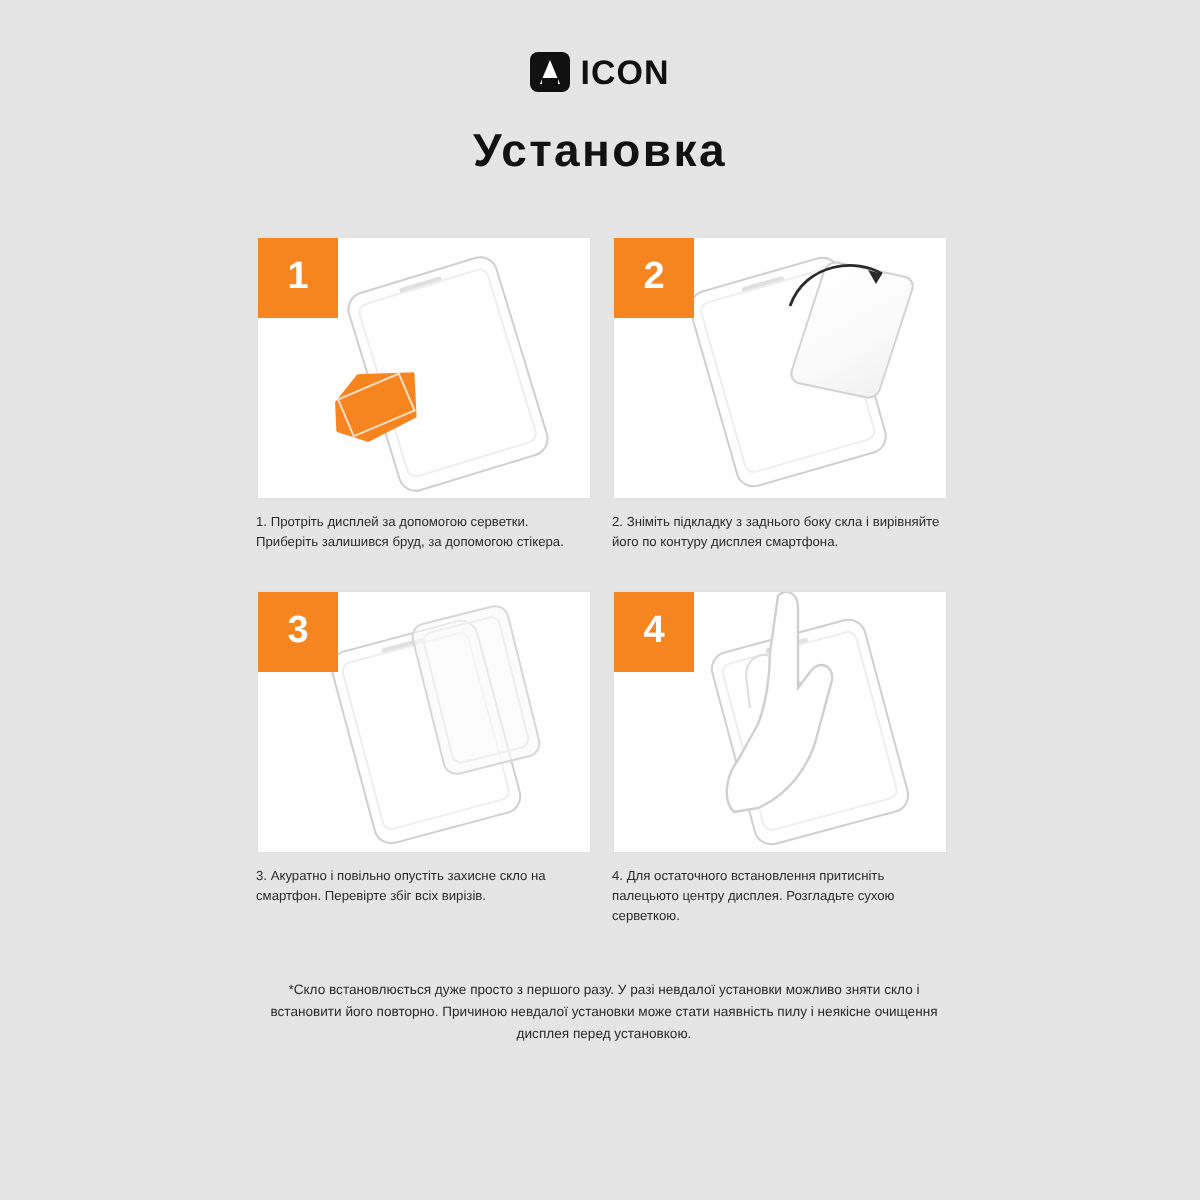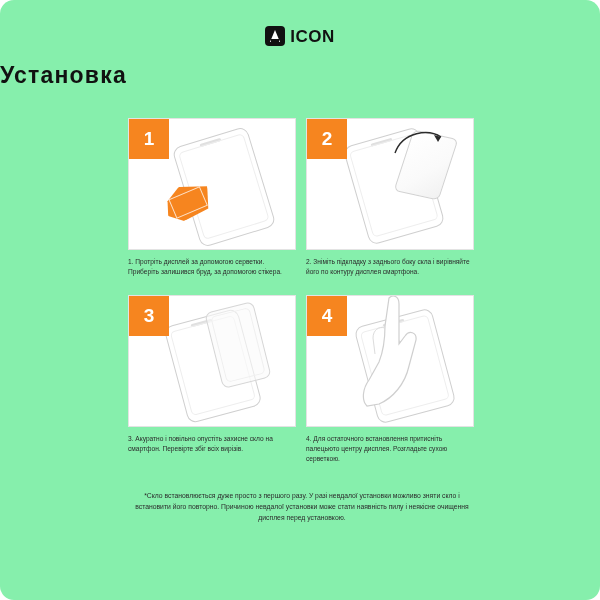--- a/index.html
+++ b/index.html
@@ -11,23 +11,22 @@
     width: 600px;
     height: 600px;
     font-family: "Liberation Sans", sans-serif;
     color: #000000;
     overflow: hidden;
   }
   .page {
     position: relative;
     width: 600px;
     height: 600px;
-    background: #86efac;
+    background: #e5e5e5;
     box-sizing: border-box;
-    border-radius: 14px;
   }
 
   
   .brand {
     position: absolute;
     top: 26px;
     left: 0;
     width: 600px;
     display: flex;
     flex-direction: column;
@@ -76,21 +75,21 @@
     color: #111111;
     line-height: 1;
   }
 
   
   .title {
     position: absolute;
     top: 62px;
     left: 0;
     width: 600px;
-    text-align: left;
+    text-align: center;
     font-size: 23px;
     font-weight: 700;
     letter-spacing: 1.2px;
     color: #111111;
   }
 
   
   .steps {
     position: absolute;
     top: 118px;

